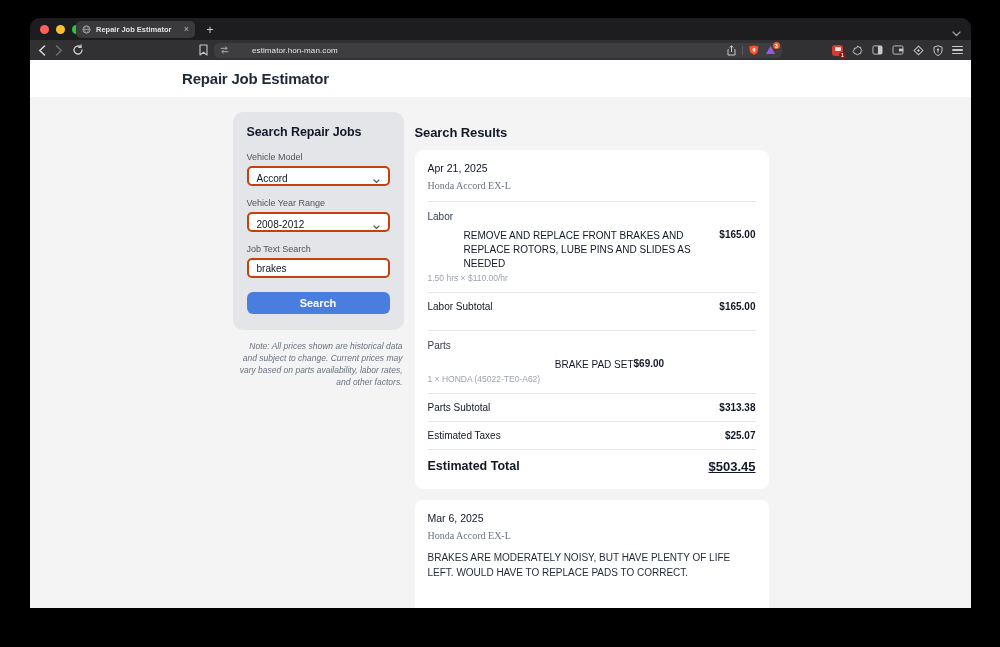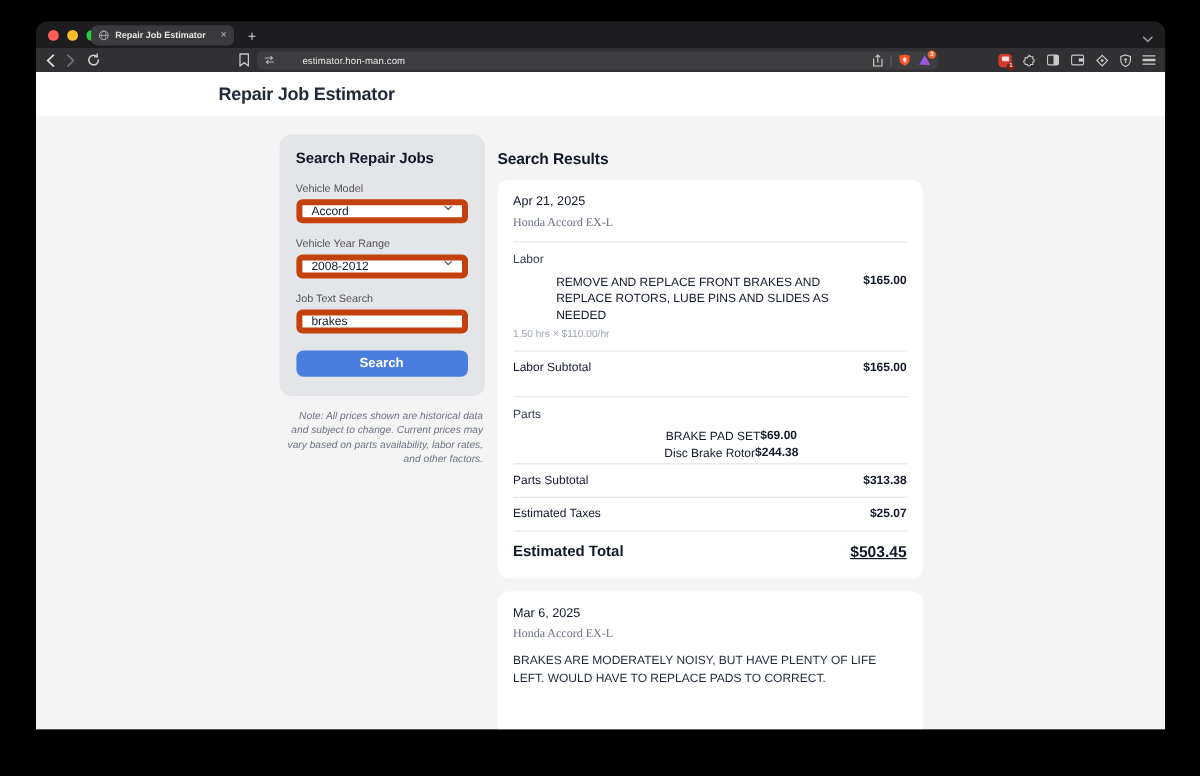--- a/index.html
+++ b/index.html
@@ -56,22 +56,22 @@
   
   .page { height:548px; background:#f4f4f5; overflow:hidden; }
   .page-header { height:37px; background:#fff; display:flex; align-items:center; }
   .page-title { margin-left:152px; font-size:15px; font-weight:700; color:#1f2937; letter-spacing:-.2px; }
   .page-body { height:511px; display:flex; justify-content:center; gap:11px; padding-top:15px; overflow:hidden; align-items:flex-start; }
   .left-col { width:171px; flex:none; }
   .search-panel { background:#e4e5e8; border-radius:10px; padding:13px 14px 16px; }
   .panel-title { font-size:12.5px; font-weight:700; color:#111827; margin-bottom:13px; letter-spacing:-.1px; }
   .field-label { font-size:9px; color:#52525b; margin-bottom:4px; }
   .select, .text-input {
-    width:100%; background:#fff; border:5px solid #c2410c; border-radius:5px; height:20px;
-    display:flex; align-items:flex-start; justify-content:space-between;
+    width:100%; background:#fff; border:2px solid #c2410c; border-radius:5px; height:20px;
+    display:flex; align-items:flex-end; justify-content:space-between;
     padding:0 8px; font-size:10px; color:#111827; margin-bottom:12px;
   }
   .text-input { font-family:"Liberation Sans", sans-serif; }
   input.text-input { display:block; }
   .search-btn {
     width:100%; height:22px; border:none; border-radius:6px;
     color:#fff; font-size:11px; font-weight:600; font-family:"Liberation Sans", sans-serif;
     margin-top:2px; cursor:pointer;
   }
   .note { margin-top:11px; font-size:8.5px; font-style:italic; color:#6b7280; text-align:right; line-height:1.4; padding:0 1px; }
@@ -276,24 +276,21 @@
             <span>Labor Subtotal</span>
             <span class="val">$165.00</span>
           </div>
 
           <div class="sec">
             <div class="section-label">Parts</div>
             <div class="item-row">
               <span class="item-desc">BRAKE PAD SET</span>
               <span class="item-price">$69.00</span>
             </div>
-            <div class="item-row">
-              <span class="item-desc">Disc Brake Rotor</span>
-              <span class="item-price">$244.38</span>
-            </div>
+            <div class="item-meta">1 × HONDA (45022-TE0-A62)</div>
           </div>
 
           <div class="row">
             <span>Parts Subtotal</span>
             <span class="val">$313.38</span>
           </div>
 
           <div class="row">
             <span>Estimated Taxes</span>
             <span class="val">$25.07</span>

